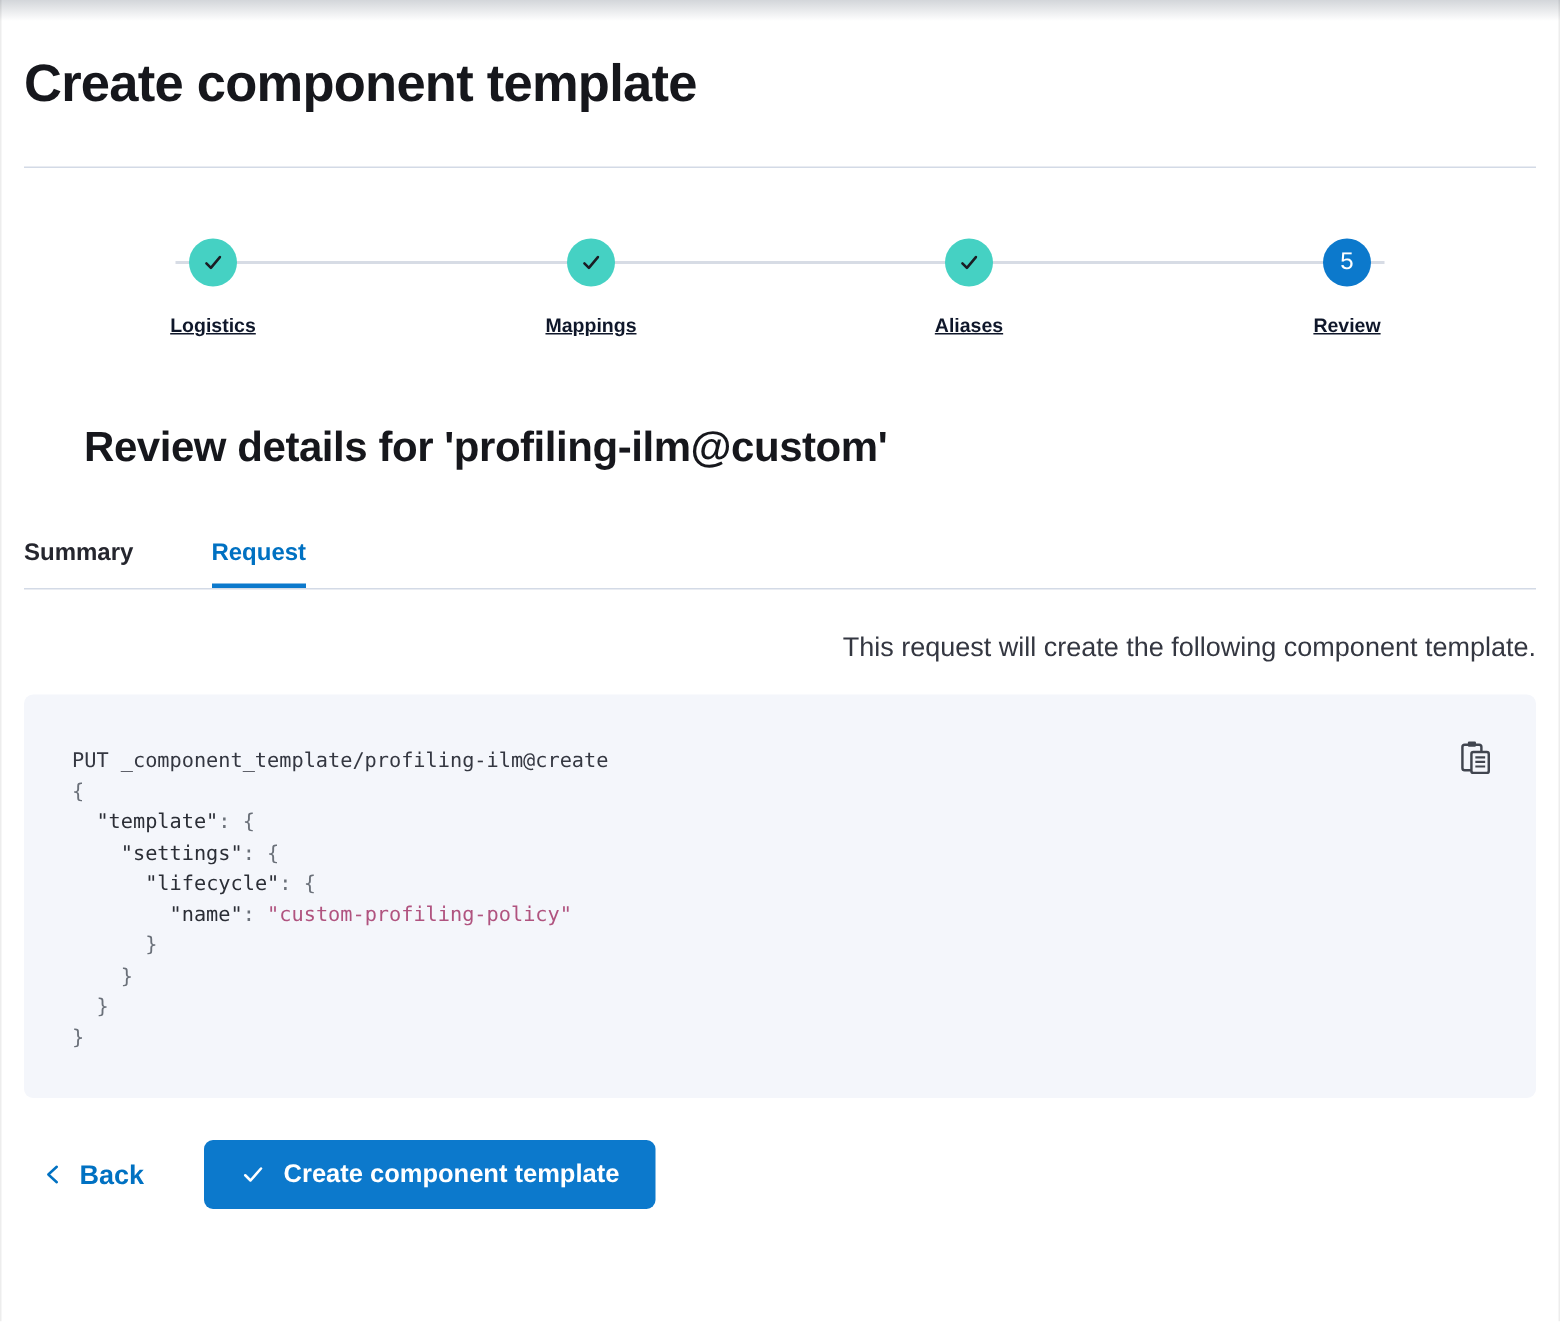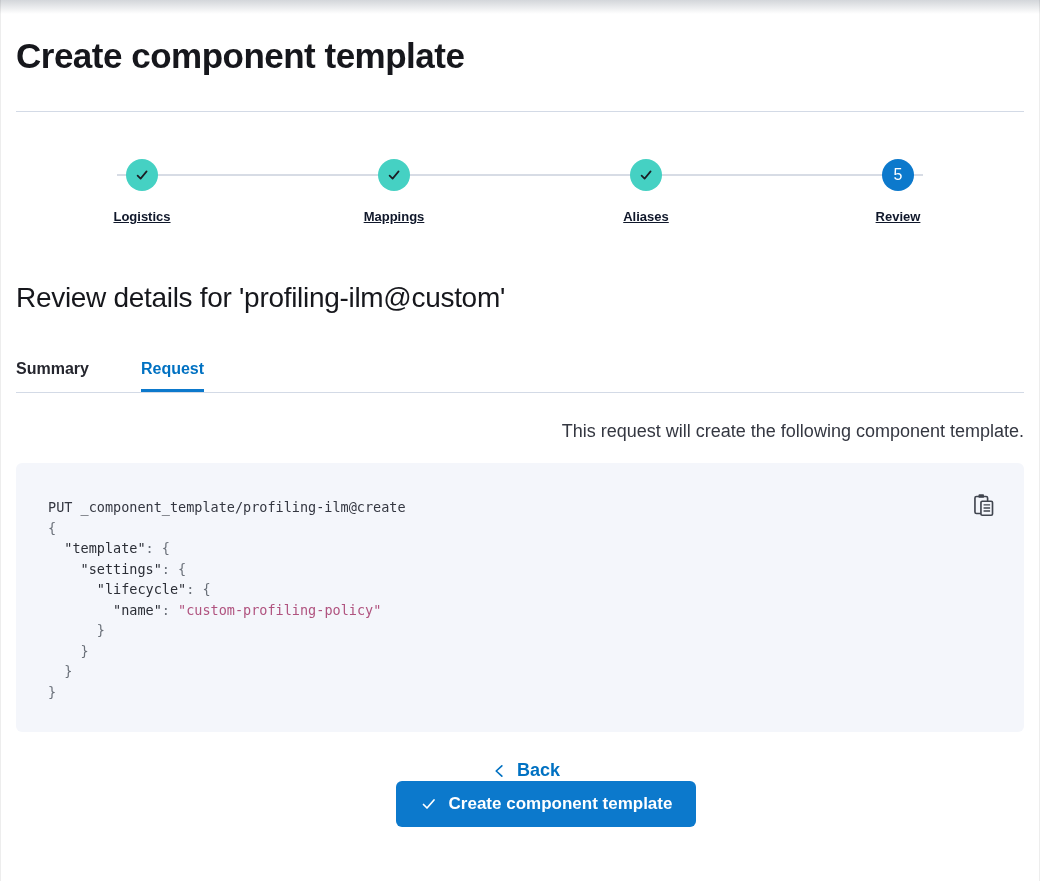--- a/index.html
+++ b/index.html
@@ -53,22 +53,22 @@
     position: relative; z-index: 1;
   }
   .step-circle.complete { background: #45d1c3; }
   .step-circle.current { background: #0c79cc; color: #fff; font-size: 16px; font-weight: 400; }
   .step-label {
     margin-top: 18px; font-size: 13px; font-weight: 700; color: #0f172a; text-decoration: underline;
   }
 
   h2.review-heading {
     margin-top: 56px;
-    font-size: 28px; line-height: 36px; font-weight: 400;
-    color: #16171c; letter-spacing: -0.3px;
+    font-size: 28px; line-height: 36px; font-weight: 700;
+    color: #16171c; letter-spacing: -0.3px; margin-left: 40px;
   }
 
   
   .tabs {
     margin-top: 44px;
     display: flex; gap: 52px;
     border-bottom: 1px solid #d3dae6;
   }
   .tab {
     padding-bottom: 14px;
@@ -106,21 +106,20 @@
     position: absolute; top: 30px; right: 28px;
     width: 24px; height: 26px;
     background: none; border: none; cursor: pointer; padding: 0;
   }
 
   
   .footer {
     margin-top: 28px;
     display: flex; align-items: center;
     padding-left: 12px;
-    flex-direction: column;
   }
   .back-link {
     display: inline-flex; align-items: center; gap: 10px;
     color: #0071c2; font-size: 18px; font-weight: 600;
     background: none; border: none; cursor: pointer;
     font-family: inherit;
   }
   .primary-btn {
     margin-left: 40px;
     display: inline-flex; align-items: center; gap: 11px;

